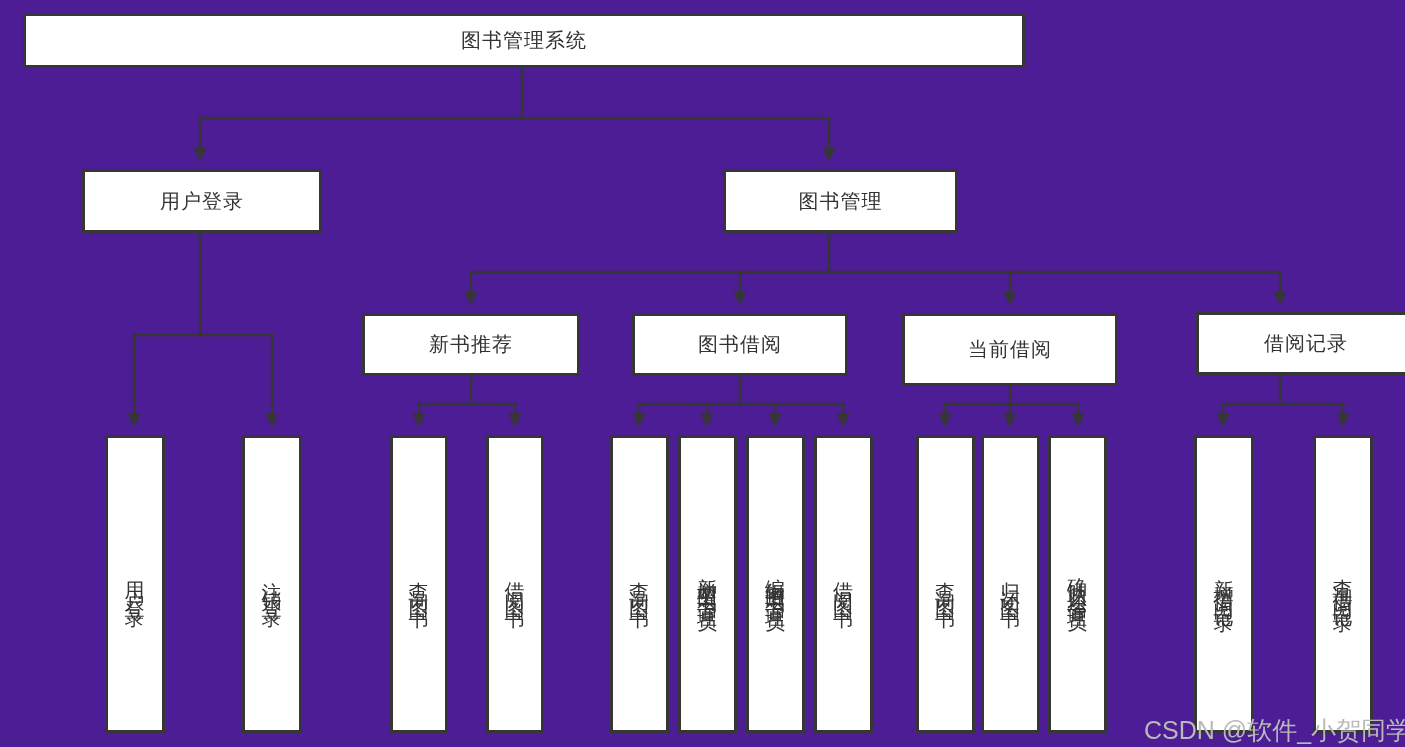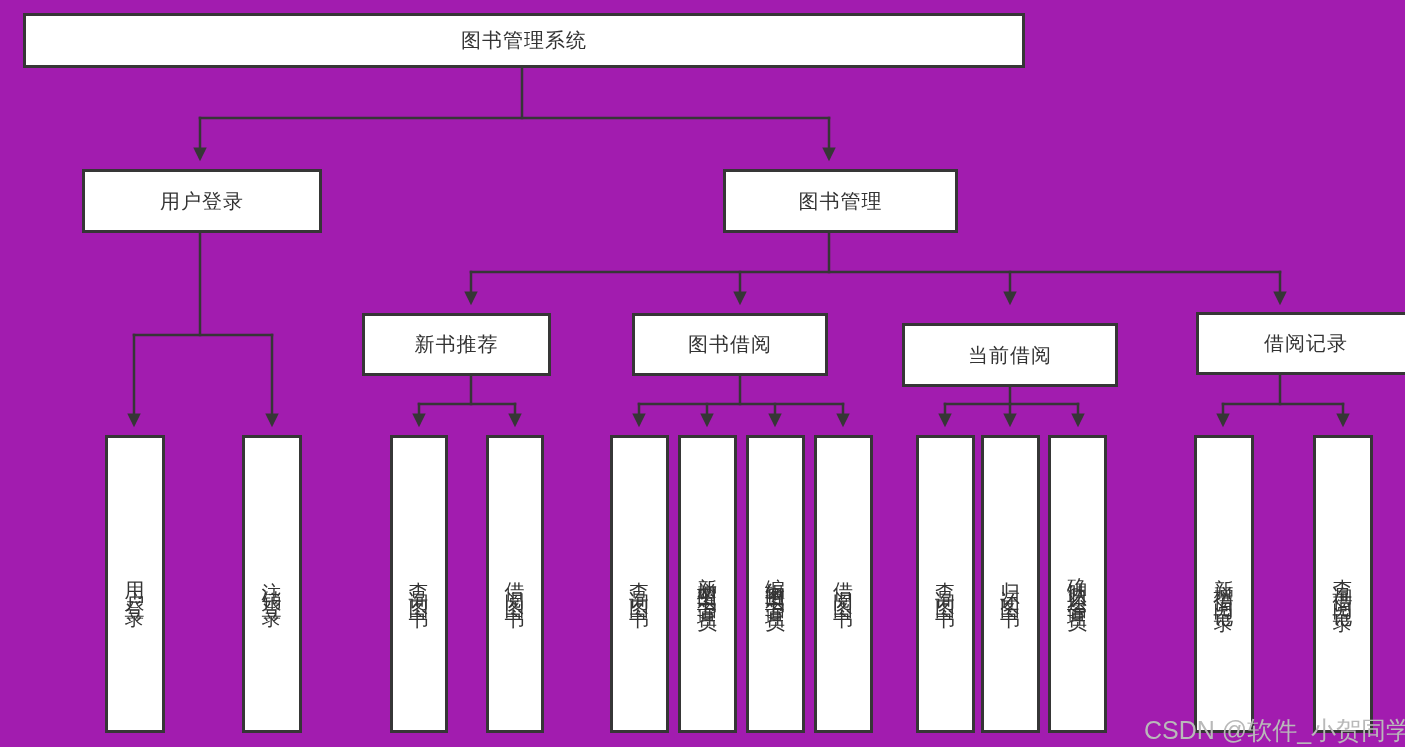--- a/index.html
+++ b/index.html
@@ -1,20 +1,20 @@
 <!DOCTYPE html>
 <html><head>
 <meta charset="utf-8">
 <style>
   html, body { margin: 0; padding: 0; background: #ffffff; }
   #stage {
     position: relative;
     width: 1405px;
     height: 747px;
-    background: #a21caf;
+    background: #4c1d95;
     font-family: "Liberation Sans", "DejaVu Sans", sans-serif;
     overflow: hidden;
   }
   #wires {
     position: absolute;
     left: 0; top: 0;
     width: 1405px; height: 747px;
   }
   .node {
     position: absolute;
@@ -113,23 +113,23 @@
       <path d="M1223,404 V414" marker-end="url(#arrow)"></path>
       <path d="M1343,404 V414" marker-end="url(#arrow)"></path>
     </g>
   </svg>
 
   <div class="node" style="left:23px; top:13px; width:1002px; height:55px;">图书管理系统</div>
 
   <div class="node" style="left:82px; top:169px; width:240px; height:64px;">用户登录</div>
   <div class="node" style="left:711px; top:169px; width:235px; height:64px;margin-left:12px;">图书管理</div>
 
-  <div class="node" style="left:362px; top:313px; width:189px; height:63px;">新书推荐</div>
-  <div class="node" style="left:632px; top:313px; width:196px; height:63px;">图书借阅</div>
-  <div class="node" style="left:902px; top:323px; width:216px; height:64px;">当前借阅</div>
+  <div class="node" style="left:362px; top:313px; width:218px; height:63px;">新书推荐</div>
+  <div class="node" style="left:632px; top:313px; width:216px; height:63px;">图书借阅</div>
+  <div class="node" style="left:902px; top:313px; width:216px; height:73px;">当前借阅</div>
   <div class="node" style="left:1172px; top:312px; width:220px; height:63px;margin-left:24px;">借阅记录</div>
 
   <div class="leaf" style="left:105px; top:435px; width:60px; height:298px;">
     <span class="vtext">用户登录</span>
   </div>
   <div class="leaf" style="left:242px; top:435px; width:60px; height:298px;">
     <span class="vtext">注销登录</span>
   </div>
 
   <div class="leaf" style="left:390px; top:435px; width:58px; height:298px;">

